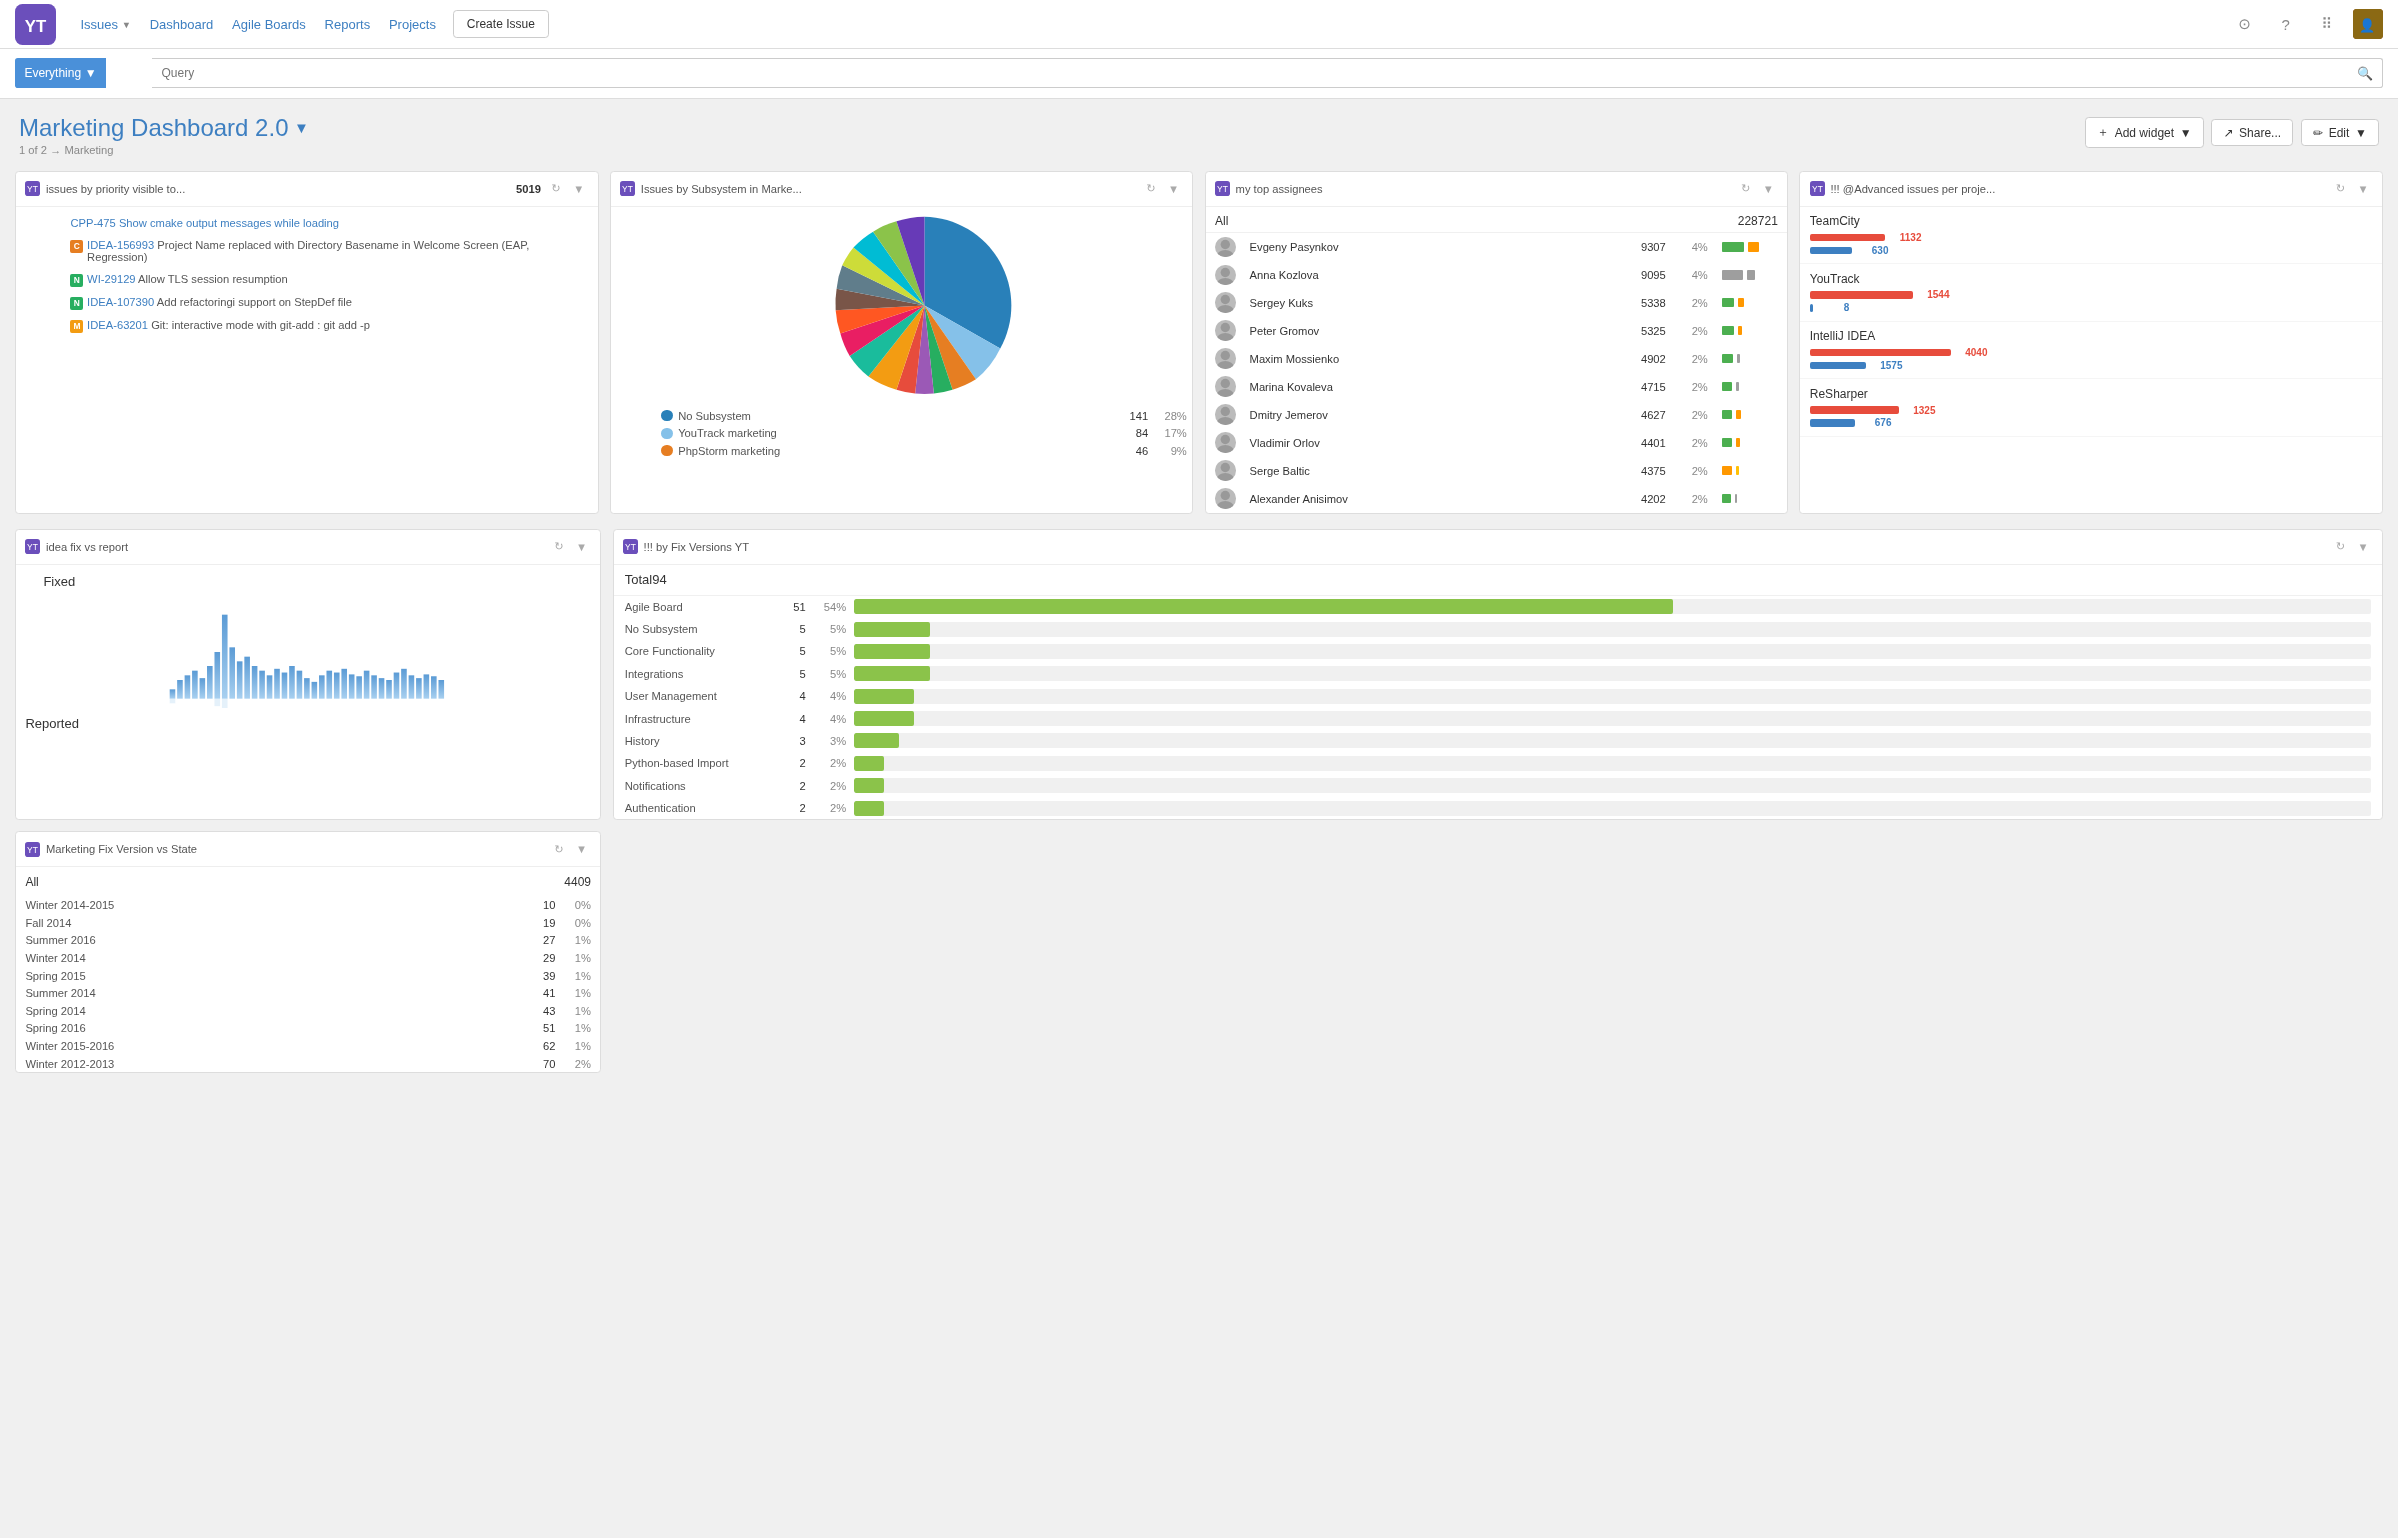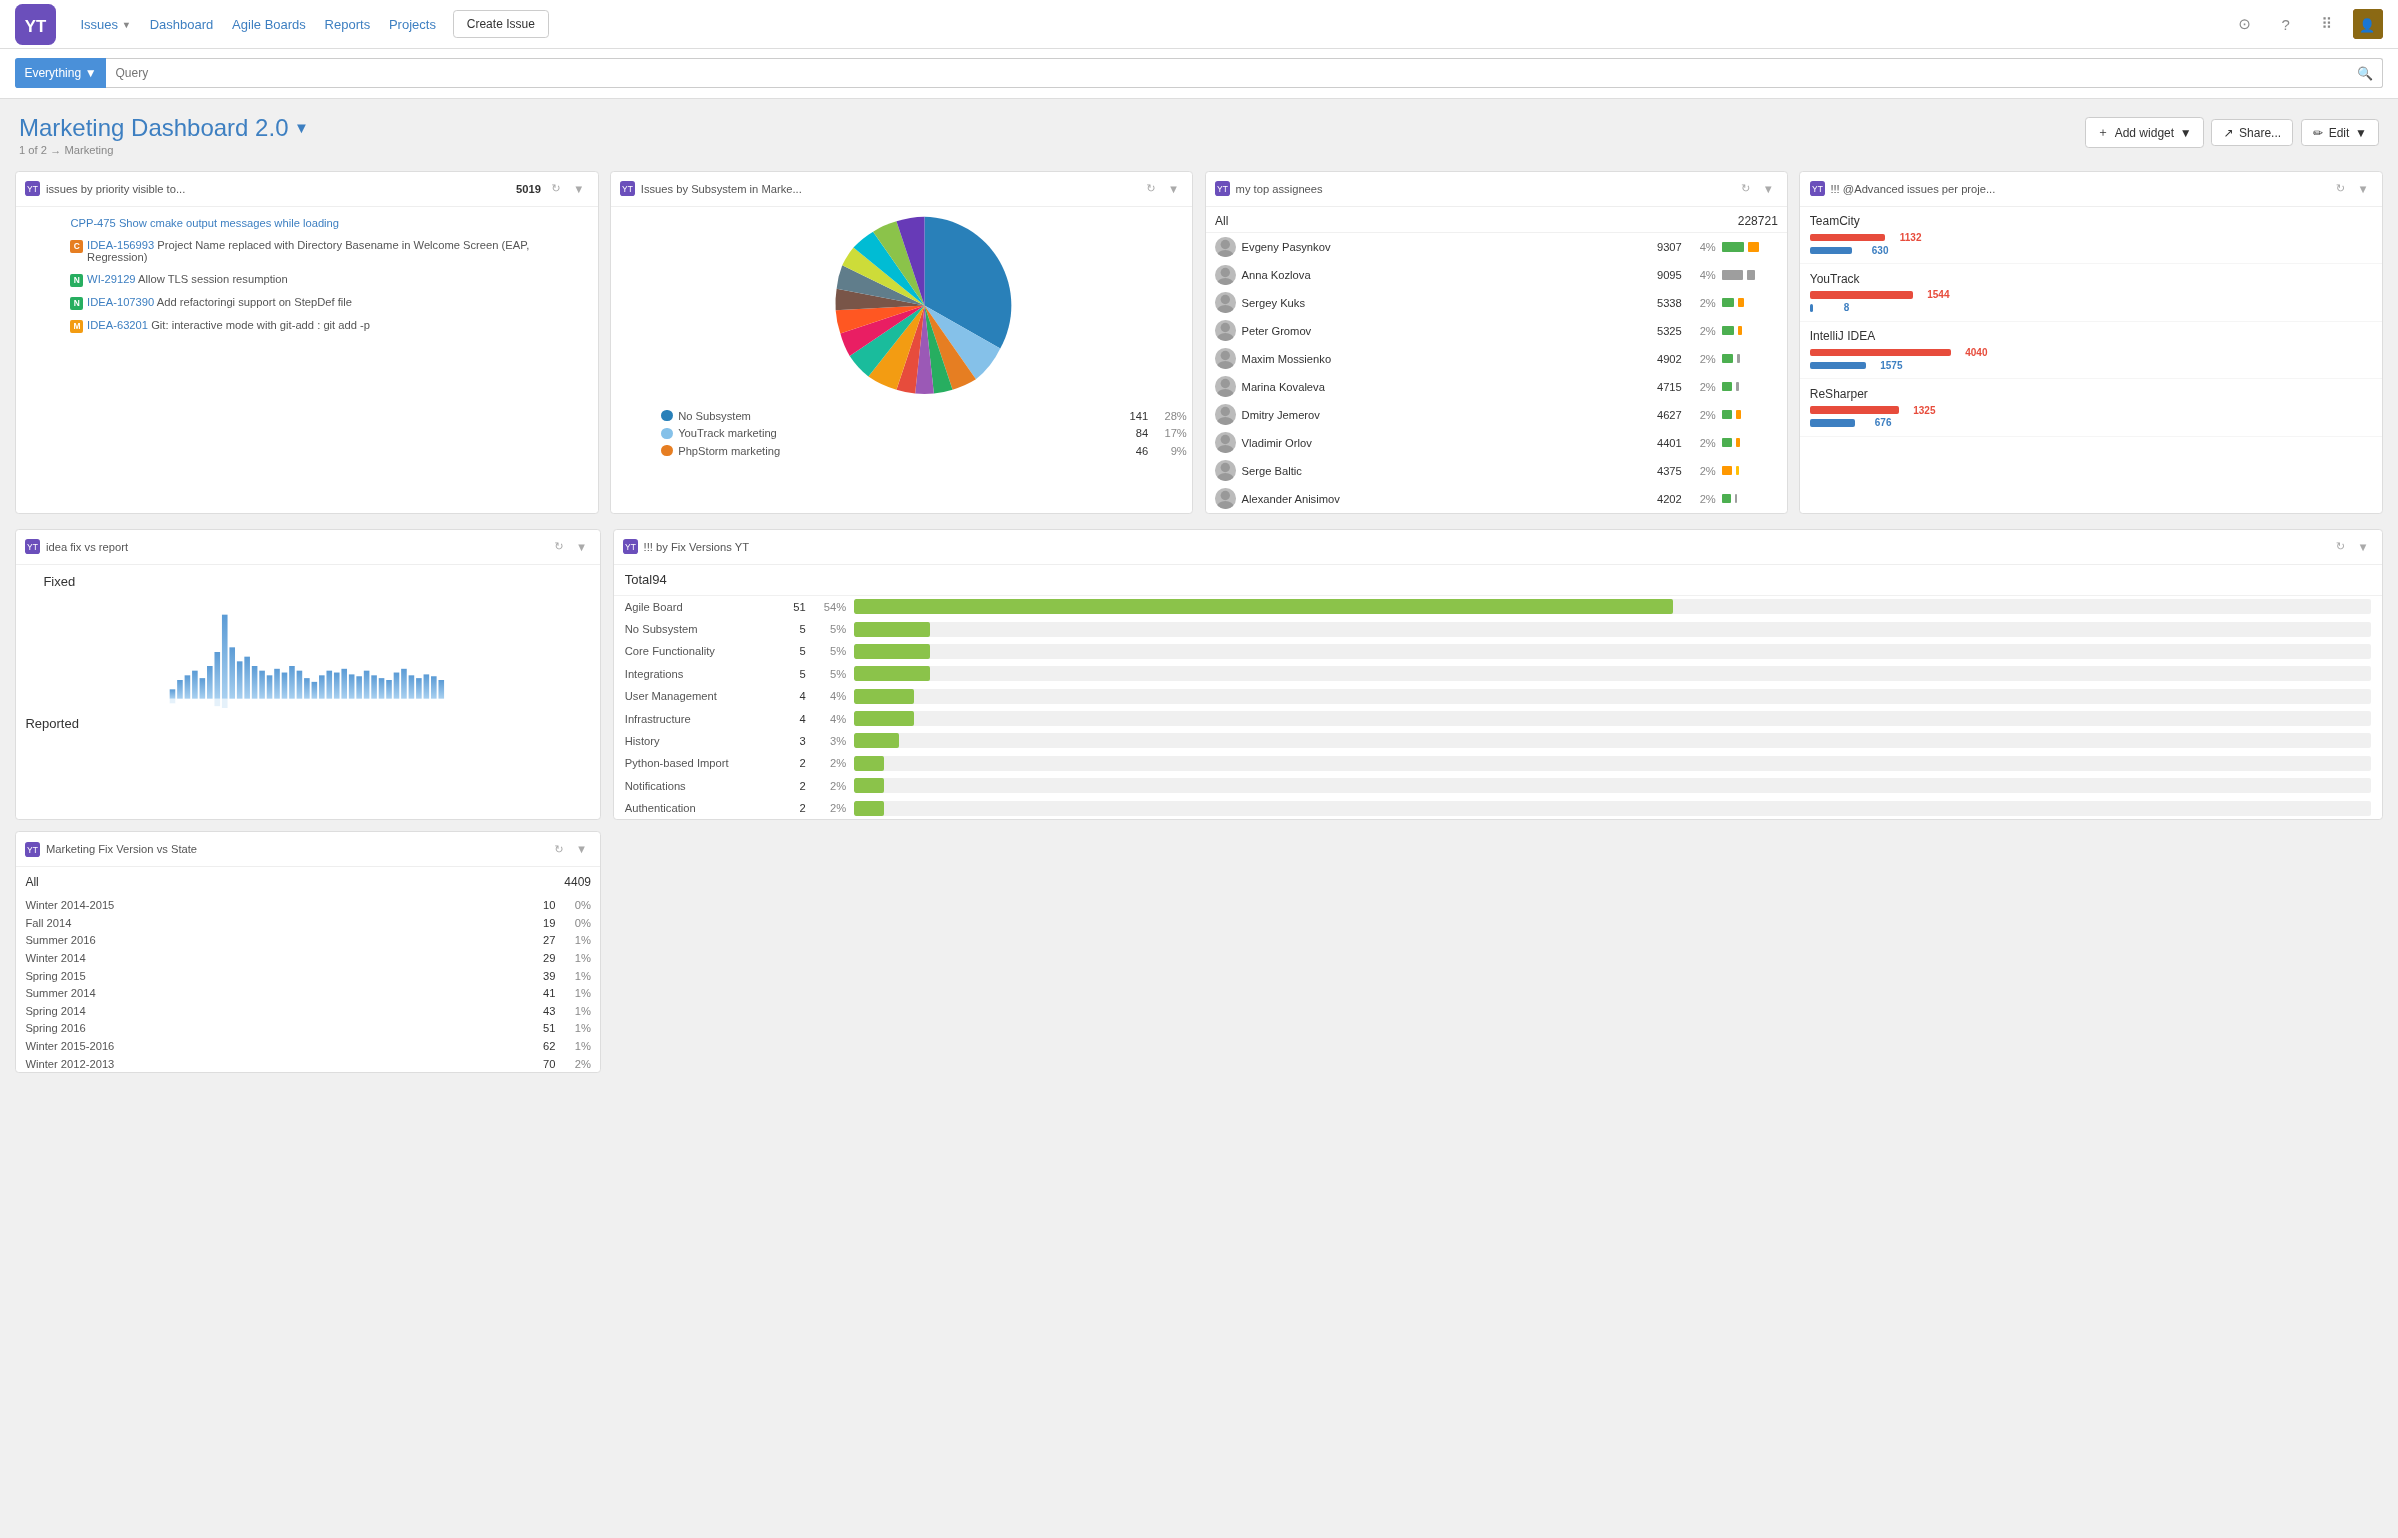--- a/index.html
+++ b/index.html
@@ -14,21 +14,21 @@
     .nav-item .dropdown-arrow { font-size: 9.4px; margin-left: 3.7px; color: #888; }
     .nav-create { margin-left: 7.5px; background: #fff; border: 0.9px solid #ccc; border-radius: 3.7px; padding: 5.6px 13px; font-size: 12px; cursor: pointer; color: #333; }
     .nav-right { display: flex; align-items: center; gap: 11.2px; margin-left: auto; }
     .nav-icon-btn { width: 30px; height: 30px; display: flex; align-items: center; justify-content: center; border-radius: 50%; cursor: pointer; color: #888; font-size: 15px; }
     .avatar { width: 30px; height: 30px; border-radius: 3.7px; background: #8B4513; overflow: hidden; cursor: pointer; }
 
     
     .search-bar { background: #fff; border-bottom: 0.9px solid #ddd; padding: 9.4px 15px; display: flex; align-items: center; gap: 0; }
     .everything-btn { background: #4a90d9; color: #fff; border: none; border-radius: 2.8px 0 0 2.8px; padding: 5.6px 9.4px; font-size: 12px; cursor: pointer; display: flex; align-items: center; gap: 3.7px; height: 30px; }
     .search-input { flex: 1; border: 0.9px solid #ccc; border-left: none; border-radius: 0 2.8px 2.8px 0; padding: 5.6px 28px 5.6px 9.4px; font-size: 12px; height: 30px; color: #999; outline: none; }
-    .search-icon-wrap { position: relative; flex: 1; display: flex; }
+    .search-icon-wrap { position: relative; flex: 1; display: flex; padding-left: 46px; }
     .search-icon-pos { position: absolute; right: 9.4px; top: 50%; transform: translateY(-50%); color: #aaa; font-size: 13px; }
 
     
     .dash-header { background: #f0f0f0; padding: 15px 19px 7.5px; display: flex; align-items: flex-start; justify-content: space-between; }
     .dash-title-area {}
     .dash-title { font-size: 24px; font-weight: 300; color: #3d7fc1; display: flex; align-items: center; gap: 5.6px; cursor: pointer; }
     .dash-title-arrow { font-size: 15px; color: #3d7fc1; }
     .dash-subtitle { font-size: 11.2px; color: #888; margin-top: 1.9px; }
     .dash-actions { display: flex; gap: 7.5px; align-items: center; margin-top: 3.7px; }
     .dash-btn { background: #fff; border: 0.9px solid #ccc; border-radius: 3.7px; padding: 5.6px 11.2px; font-size: 12px; cursor: pointer; color: #333; display: flex; align-items: center; gap: 5.6px; }
@@ -54,21 +54,21 @@
     .badge-m { background: #f39c12; }
     .pie-legend { width: 100%; margin-top: 7.5px; }
     .legend-item { display: flex; align-items: center; gap: 5.6px; padding: 2.8px 0; font-size: 11.2px; }
     .legend-dot { width: 11.2px; height: 11.2px; border-radius: 50%; flex-shrink: 0; }
     .legend-label { flex: 1; color: #555; }
     .legend-num { color: #333; font-weight: 500; }
     .legend-pct { color: #888; width: 33px; text-align: right; }
 
     
     .assignees-header { display: flex; justify-content: space-between; padding: 7.5px 9.4px 3.7px; font-size: 12px; font-weight: 500; border-bottom: 0.9px solid #f0f0f0; }
-    .assignee-row { display: flex; align-items: center; gap: 6px; padding: 3.7px 9.4px; }
+    .assignee-row { display: flex; align-items: center; gap: 14px; padding: 3.7px 9.4px; }
     .assignee-avatar { width: 20.6px; height: 20.6px; border-radius: 50%; background: #ccc; flex-shrink: 0; overflow: hidden; }
     .assignee-name { flex: 1; font-size: 11.2px; color: #333; }
     .assignee-count { font-size: 11.2px; color: #333; font-weight: 500; width: 37px; text-align: right; }
     .assignee-pct { font-size: 11.2px; color: #888; width: 28px; text-align: right; }
     .assignee-bar-wrap { width: 56px; display: flex; gap: 1.9px; }
     .assignee-bar { height: 9.4px; border-radius: 0.9px; }
 
     
     .project-row { padding: 7.5px 9.4px; border-bottom: 0.9px solid #f5f5f5; }
     .project-name { font-size: 12px; color: #333; font-weight: 500; margin-bottom: 3.7px; }

